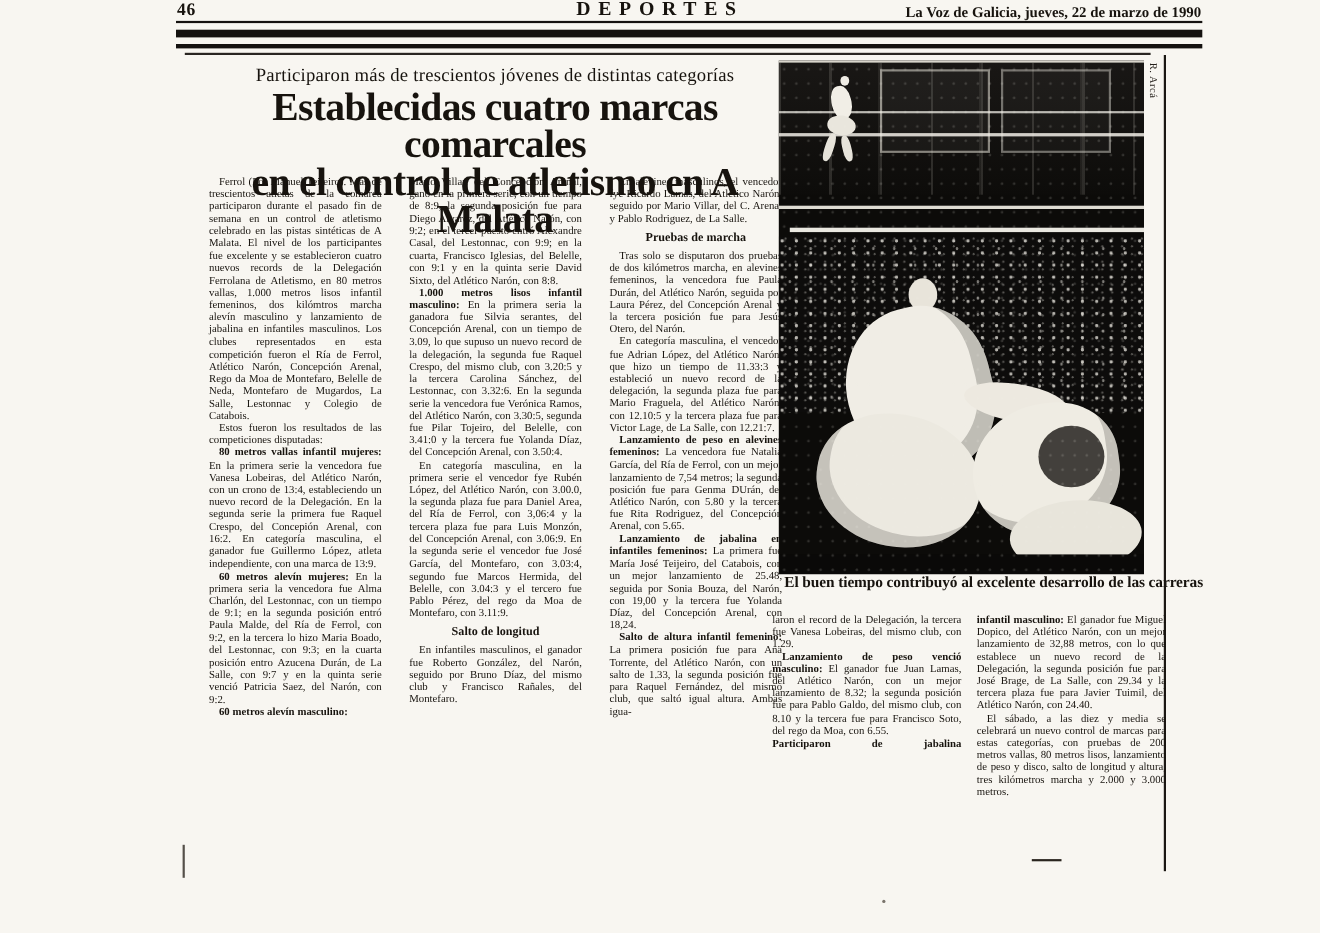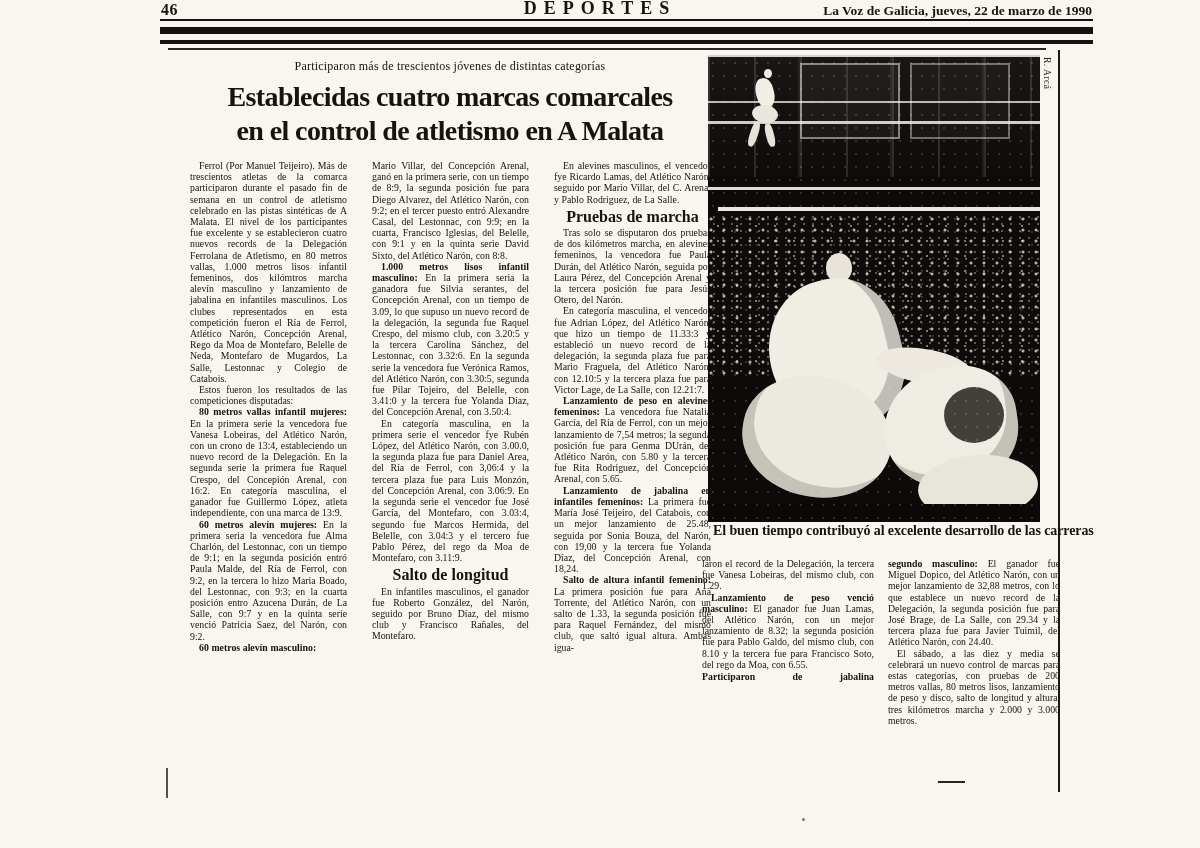--- a/index.html
+++ b/index.html
@@ -15,36 +15,36 @@
   .page-number{left:161px;top:1px;font-size:16px;font-weight:bold;letter-spacing:.5px;}
   .section-title{left:0;right:0;top:-2px;text-align:center;font-size:18px;letter-spacing:7px;font-weight:600;}
   .masthead-date{right:108px;top:3px;font-size:13.5px;font-weight:bold;}
   .rule{background:#151210;}
   .rule-thin-top{left:160px;top:19px;width:933px;height:2px;}
   .rule-thick{left:160px;top:27px;width:933px;height:7px;}
   .rule-medium{left:160px;top:40px;width:933px;height:4px;}
   .rule-article-top{left:168px;top:48px;width:878px;height:2px;background:#2a2622;}
 
   
-  .kicker{left:192px;top:59px;width:516px;text-align:center;font-size:12px;letter-spacing:.2px;}
+  .kicker{left:192px;top:59px;width:516px;text-align:center;font-size:17px;letter-spacing:.2px;}
   .headline{left:188px;top:80px;width:524px;text-align:center;font-weight:bold;
-            font-size:28px;line-height:34px;letter-spacing:-.6px;}
+            font-size:36px;line-height:34px;letter-spacing:-.6px;}
 
   
   .columns{left:190px;top:160px;width:521px;display:flex;gap:25px;align-items:flex-start;}
   .bottom-columns{left:702px;top:546px;width:358px;display:flex;gap:14px;align-items:flex-start;margin-top:12px;}
   .col{width:165px;}
   .bottom-columns .col{width:172px;}
   .col p{
     margin:0;font-size:9.8px;line-height:11.2px;text-align:justify;
     text-indent:9px;word-spacing:.2px;
   }
   .col p.noindent{text-indent:0;}
   .col p.subhead{
-    text-align:center;text-indent:0;font-weight:bold;font-size:16px;
+    text-align:center;text-indent:0;font-weight:bold;font-size:11px;
     margin:6px 0 5px 0;
   }
   .col p.subhead-spread{
     font-weight:bold;text-indent:0;text-align:justify;
     -moz-text-align-last:justify;text-align-last:justify;margin-top:1px;
   }
   .col strong{font-weight:bold;}
 
   
   .photo{left:708px;top:55px;width:332px;height:465px;background:#0c0b09;overflow:hidden;
@@ -167,20 +167,20 @@
 <div class="abs v-rule"></div>
 <div class="abs photo-caption">El buen tiempo contribuyó al excelente desarrollo de las carreras</div>
 
 <div class="abs bottom-columns">
   <div class="col">
       <p class="para noindent">laron el record de la Delegación, la tercera fue Vanesa Lobeiras, del mismo club, con 1.29.</p>
       <p class="para"><strong>Lanzamiento de peso venció masculino:</strong> El ganador fue Juan Lamas, del Atlético Narón, con un mejor lanzamiento de 8.32; la segunda posición fue para Pablo Galdo, del mismo club, con 8.10 y la tercera fue para Francisco Soto, del rego da Moa, con 6.55.</p>
       <p class="subhead-spread">Participaron de jabalina</p>
     </div>
   <div class="col">
-      <p class="para noindent"><strong>segundo masculino:</strong> El ganador fue Miguel Dopico, del Atlético Narón, con un mejor lanzamiento de 32,88 metros, con lo que establece un nuevo record de la Delegación, la segunda posición fue para José Brage, de La Salle, con 29.34 y la tercera plaza fue para Javier Tuimil, del Atlético Narón, con 24.40.</p>
+      <p class="para noindent"><strong>infantil masculino:</strong> El ganador fue Miguel Dopico, del Atlético Narón, con un mejor lanzamiento de 32,88 metros, con lo que establece un nuevo record de la Delegación, la segunda posición fue para José Brage, de La Salle, con 29.34 y la tercera plaza fue para Javier Tuimil, del Atlético Narón, con 24.40.</p>
       <p class="para">El sábado, a las diez y media se celebrará un nuevo control de marcas para estas categorías, con pruebas de 200 metros vallas, 80 metros lisos, lanzamiento de peso y disco, salto de longitud y altura, tres kilómetros marcha y 2.000 y 3.000 metros.</p>
     </div>
 </div>
 
 <div class="abs end-mark"></div>
 <div class="abs left-edge-mark"></div>
 <div class="abs speck"></div>
 
 </body></html>

